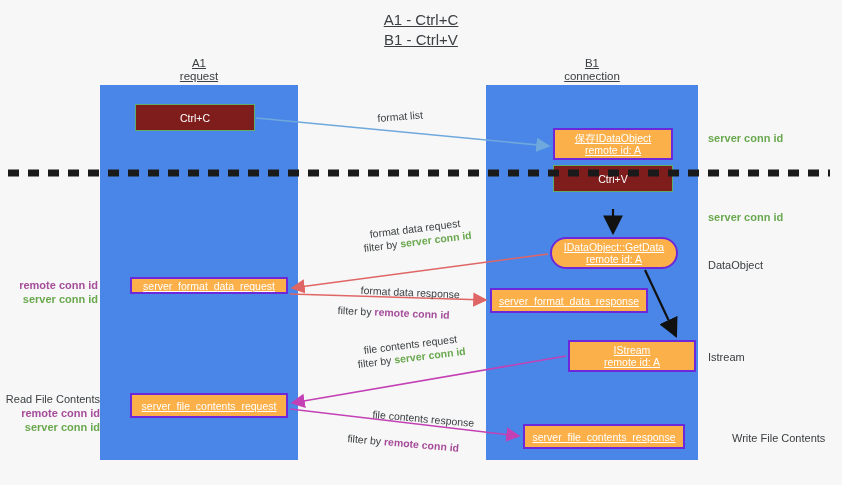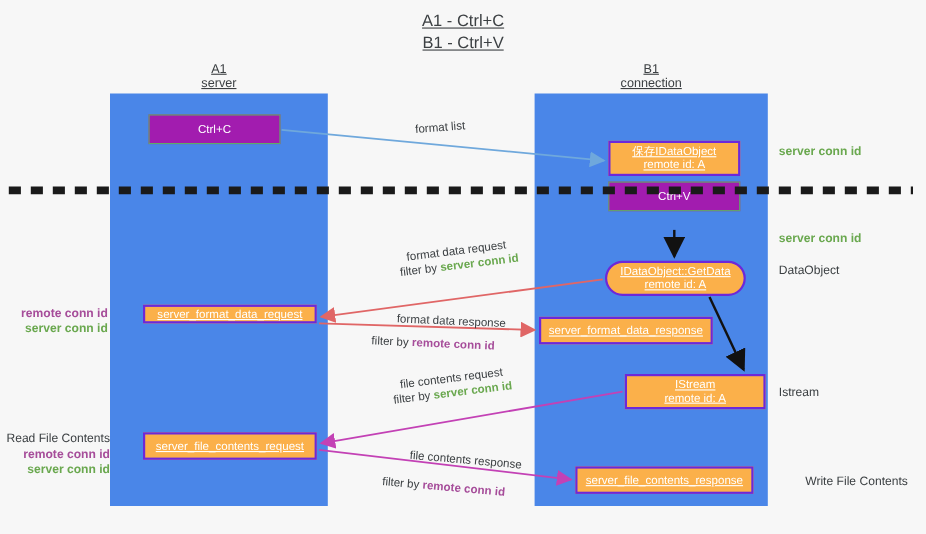--- a/index.html
+++ b/index.html
@@ -38,42 +38,42 @@
 
   
   .box{
     position:absolute;z-index:4;
     display:flex;flex-direction:column;
     align-items:center;justify-content:center;
     color:#ffffff;font-size:10.5px;line-height:12px;
     text-align:center;white-space:pre-line;
     box-sizing:border-box;
   }
-  .box.green{background:#a21caf;border:1px solid #5fae66;}
+  .box.green{background:#7f1d1d;border:1px solid #5fae66;}
   .box.orange{background:#fbb04a;border:2px solid #6d28d9;text-decoration:underline;}
 
   #box-ctrlc{left:135px;top:104px;width:120px;height:27px;}
   #box-save-ido{left:553px;top:128px;width:120px;height:32px;}
   #box-ctrlv{left:553px;top:165px;width:120px;height:27px;}
   #box-getdata{left:550px;top:237px;width:128px;height:32px;border-radius:16px;}
   #box-istream{left:568px;top:340px;width:128px;height:32px;}
   #box-fmt-req{left:130px;top:277px;width:158px;height:17px;}
   #box-fmt-resp{left:490px;top:288px;width:158px;height:25px;}
   #box-file-req{left:130px;top:393px;width:158px;height:25px;}
   #box-file-resp{left:523px;top:424px;width:162px;height:25px;}
 
   
   .note{position:absolute;z-index:4;font-size:11px;line-height:14px;color:#3c4043;}
   .note .green{color:#6aa84f;font-weight:bold;}
   .note .purple{color:#a64d9a;font-weight:bold;}
   .note .plain{color:#3c4043;}
 
   #note-scid-1{left:708px;top:131px;}
   #note-scid-2{left:708px;top:210px;}
-  #note-dataobject{left:708px;top:239px;}
+  #note-dataobject{left:708px;top:258px;}
   #note-istream{left:708px;top:350px;}
   #note-writefile{left:708px;top:431px;margin-left:24px;}
 
   #note-left-1{left:8px;top:278px;width:90px;text-align:right;}
   #note-left-2{left:4px;top:392px;width:96px;text-align:right;}
 
   
   .cap{
     position:absolute;z-index:6;
     font-size:10.5px;line-height:13px;color:#3c4043;
@@ -132,21 +132,21 @@
   </svg>
 
   <svg class="layer over">
     <line x1="8" y1="173" x2="830" y2="173" stroke="#1a1a1a" stroke-width="7" stroke-dasharray="11 9"></line>
   </svg>
 
   <div class="abs title">A1 - Ctrl+C
 B1 - Ctrl+V</div>
 
   <div class="abs colhdr" id="hdr-a1">A1
-server</div>
+request</div>
   <div class="abs colhdr" id="hdr-b1">B1
 connection</div>
 
   <div class="box green" id="box-ctrlc">Ctrl+C</div>
   <div class="box orange" id="box-save-ido">保存IDataObject
 remote id: A</div>
   <div class="box green" id="box-ctrlv">Ctrl+V</div>
   <div class="box orange" id="box-getdata">IDataObject::GetData
 remote id: A</div>
   <div class="box orange" id="box-istream">IStream

